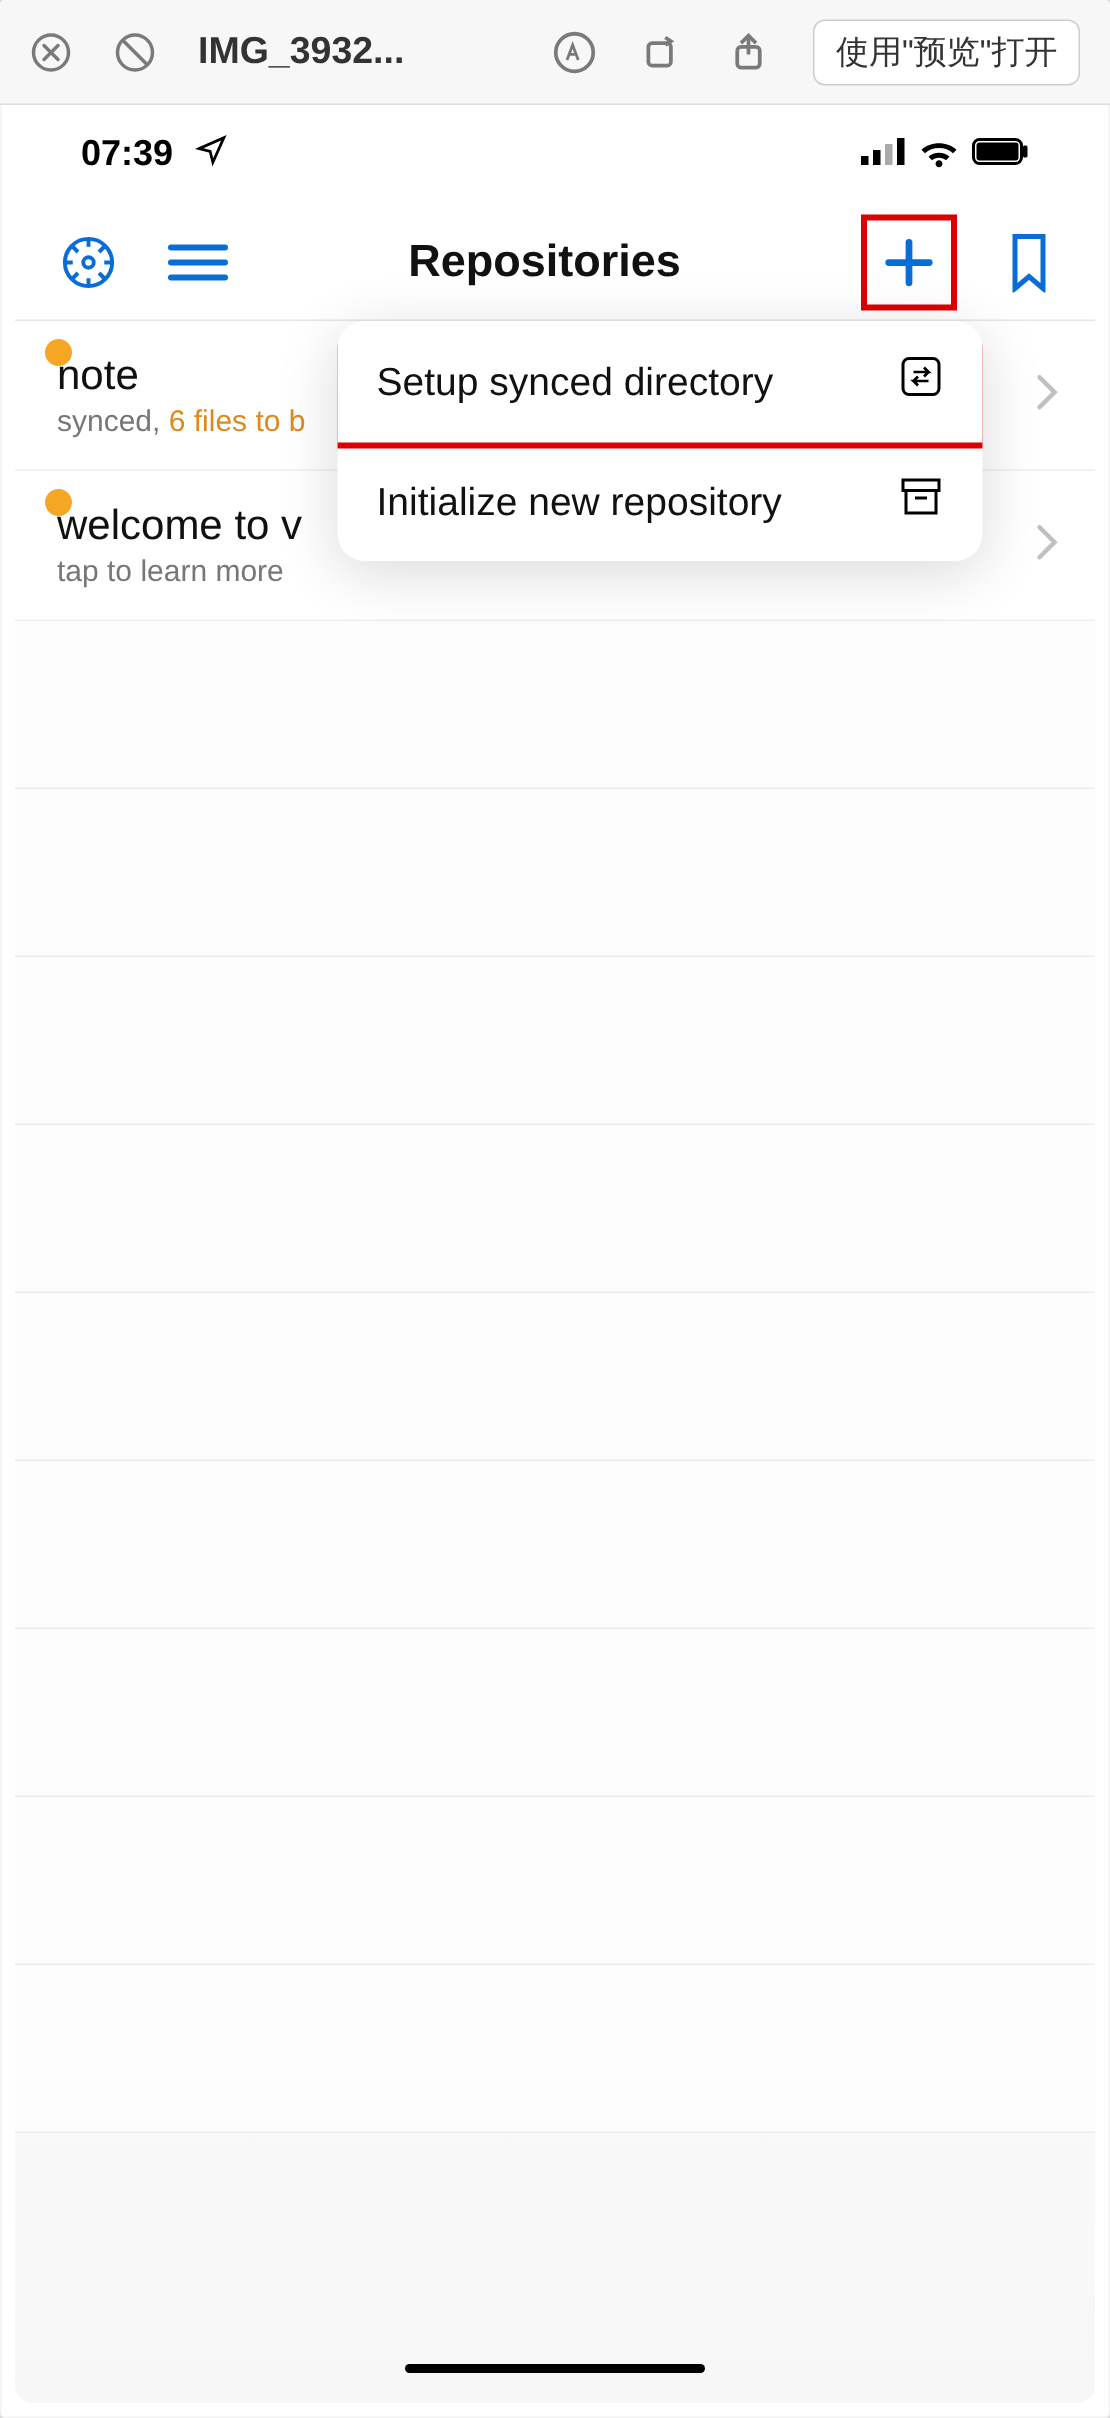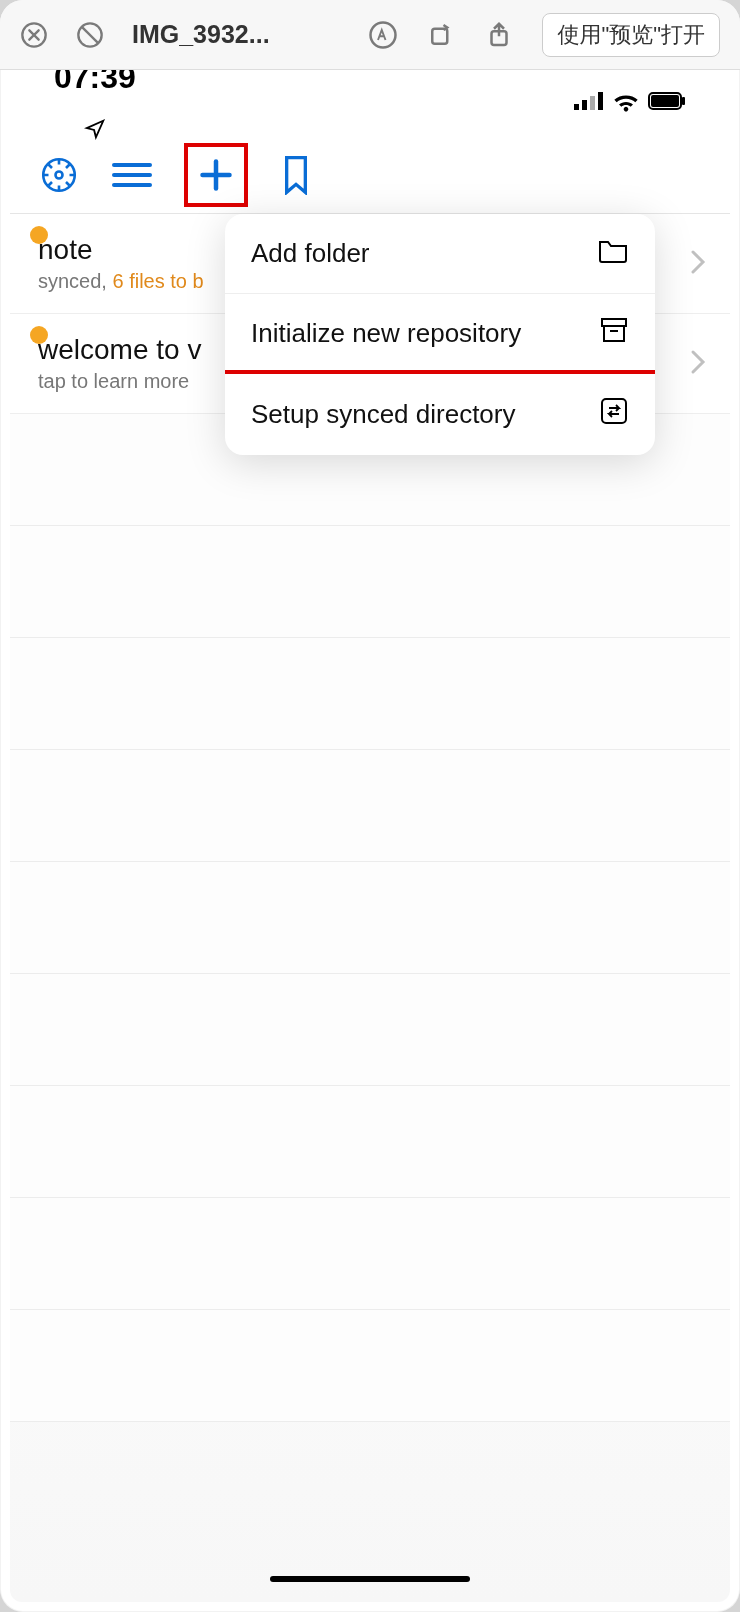--- a/index.html
+++ b/index.html
@@ -15,21 +15,21 @@
       position: relative;
       overflow: hidden;
     }
     .window-frame {
       position: absolute;
       top: 0;
       left: 0;
       right: 0;
       bottom: 0;
       background: #fff;
-      border-radius: 23px;
+      border-radius: 3px;
       overflow: hidden;
       box-shadow: inset 0 0 0 1px rgba(0,0,0,0.05);
     }
     .mac-toolbar {
       height: 70px;
       background: #f7f7f7;
       border-bottom: 1px solid #ddd;
       display: flex;
       align-items: center;
       padding: 0 20px;
@@ -63,24 +63,23 @@
       height: 66px;
       display: flex;
       align-items: center;
       justify-content: space-between;
       padding: 0 44px 0 44px;
     }
     .status-left {
       display: flex;
       align-items: center;
       gap: 15px;
-      font-size: 32px;
+      font-size: 24px;
       font-weight: 600;
       color: #000;
-      flex-direction: column;
     }
     .status-right {
       display: flex;
       align-items: center;
       gap: 8px;
     }
     .app-header {
       height: 78px;
       display: flex;
       align-items: center;
@@ -307,20 +306,21 @@
             <path d="M12 3v3M12 18v3M3 12h3M18 12h3M6 6l2 2M16 16l2 2M6 18l2-2M16 8l2-2" stroke="#0a6dd6" stroke-width="1.5"></path>
           </svg>
       </span>
       <span class="menu-icon">
         <svg width="40" height="28" viewBox="0 0 40 28">
             <line x1="2" y1="4" x2="38" y2="4" stroke="#0a6dd6" stroke-width="4" stroke-linecap="round"></line>
             <line x1="2" y1="14" x2="38" y2="14" stroke="#0a6dd6" stroke-width="4" stroke-linecap="round"></line>
             <line x1="2" y1="24" x2="38" y2="24" stroke="#0a6dd6" stroke-width="4" stroke-linecap="round"></line>
           </svg>
       </span>
+      <span class="title">Repositories</span>
       <span class="plus-box">
         <span class="plus-icon">
           <svg width="36" height="36" viewBox="0 0 24 24">
               <line x1="12" y1="3" x2="12" y2="21" stroke="#0a6dd6" stroke-width="3" stroke-linecap="round"></line>
               <line x1="3" y1="12" x2="21" y2="12" stroke="#0a6dd6" stroke-width="3" stroke-linecap="round"></line>
             </svg>
         </span>
       </span>
       <span class="bookmark-icon">
         <svg width="32" height="40" viewBox="0 0 24 30">
@@ -349,47 +349,39 @@
           <span class="repo-sub">tap to learn more</span>
           <span class="repo-chevron">
             <svg width="16" height="26" viewBox="0 0 16 26">
                 <path d="M3 3l10 10L3 23" fill="none" stroke="#c0c0c0" stroke-width="3" stroke-linecap="round"></path>
               </svg>
           </span>
         </div>
       </div>
 
       <div class="popover">
-        <div class="popover-item">
-          <span>Add folder</span>
+        <div class="popover-item highlighted">
+          <span>Setup synced directory</span>
           <span class="popover-icon">
-            <svg width="32" height="28" viewBox="0 0 32 28">
-                <path d="M3 6h8l3 4h15v14a2 2 0 0 1-2 2H5a2 2 0 0 1-2-2V6z" fill="none" stroke="#000" stroke-width="2"></path>
+            <svg width="30" height="30" viewBox="0 0 30 30">
+                <rect x="3" y="3" width="24" height="24" rx="4" fill="none" stroke="#000" stroke-width="2"></rect>
+                <path d="M10 12h10l-3-3m3 3-3 3M20 18H10l3 3m-3-3 3-3" fill="none" stroke="#000" stroke-width="1.8"></path>
               </svg>
           </span>
         </div>
         <div class="popover-item">
           <span>Initialize new repository</span>
           <span class="popover-icon">
             <svg width="30" height="28" viewBox="0 0 30 28">
                 <rect x="3" y="3" width="24" height="7" fill="none" stroke="#000" stroke-width="2"></rect>
                 <rect x="5" y="10" width="20" height="15" fill="none" stroke="#000" stroke-width="2"></rect>
                 <line x1="11" y1="15" x2="19" y2="15" stroke="#000" stroke-width="2"></line>
               </svg>
           </span>
         </div>
-        <div class="popover-item highlighted">
-          <span>Setup synced directory</span>
-          <span class="popover-icon">
-            <svg width="30" height="30" viewBox="0 0 30 30">
-                <rect x="3" y="3" width="24" height="24" rx="4" fill="none" stroke="#000" stroke-width="2"></rect>
-                <path d="M10 12h10l-3-3m3 3-3 3M20 18H10l3 3m-3-3 3-3" fill="none" stroke="#000" stroke-width="1.8"></path>
-              </svg>
-          </span>
-        </div>
       </div>
     </div>
 
     <div class="lines-area">
       <div class="line-row"></div>
       <div class="line-row"></div>
       <div class="line-row"></div>
       <div class="line-row"></div>
       <div class="line-row"></div>
       <div class="line-row"></div>

